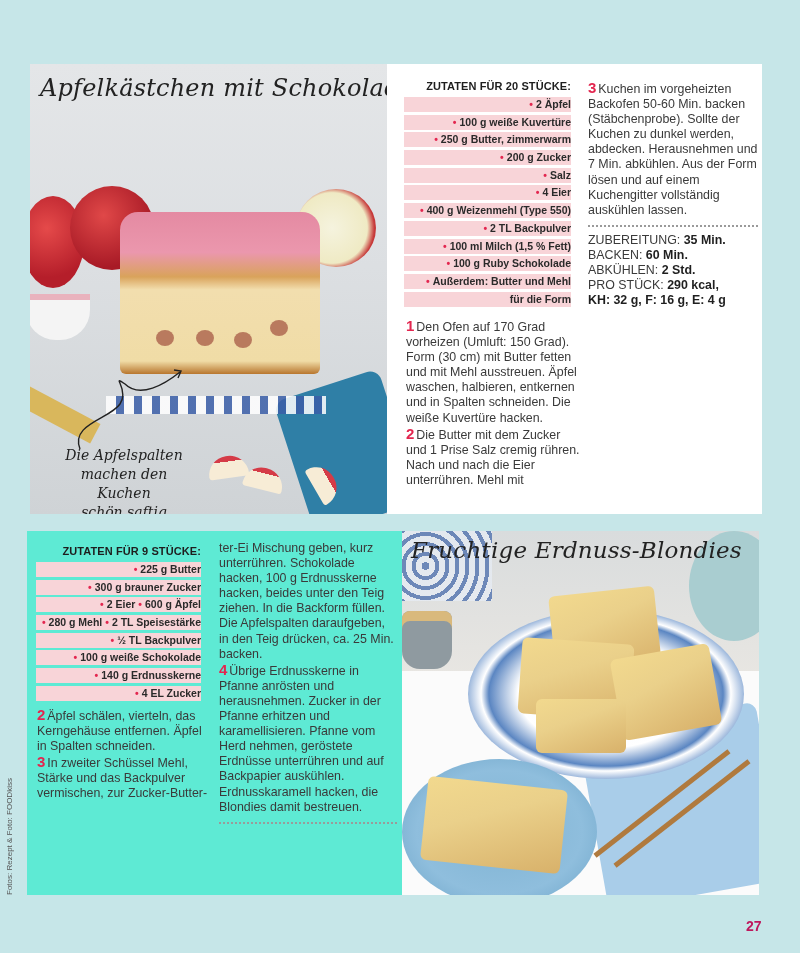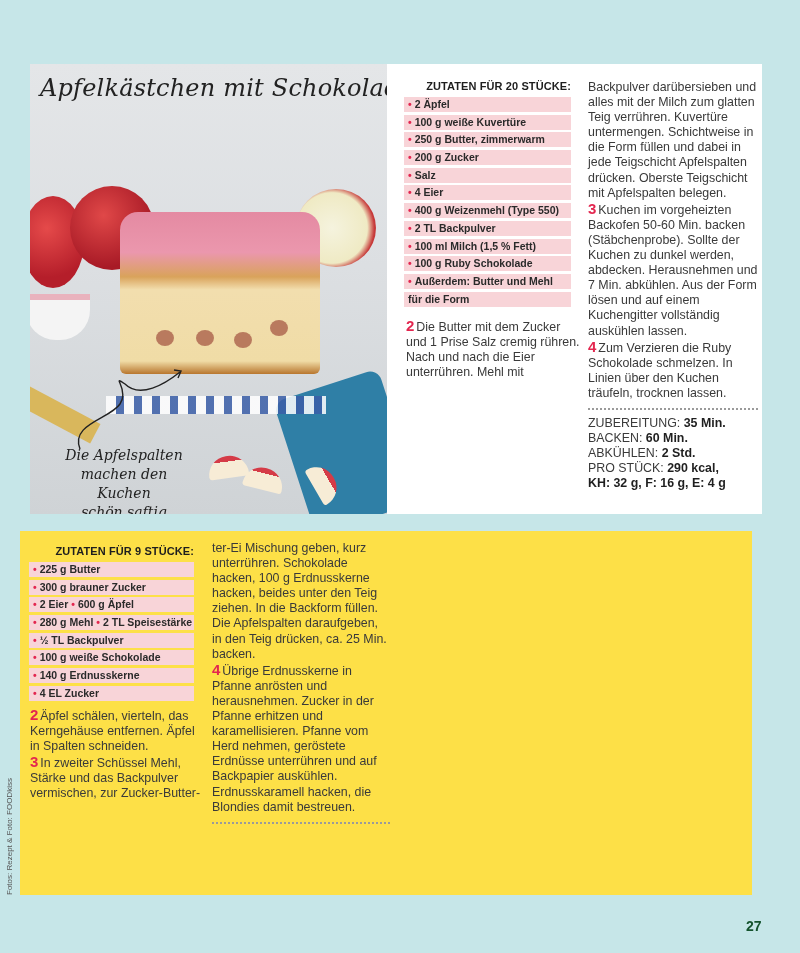--- a/index.html
+++ b/index.html
@@ -57,41 +57,41 @@
     font-size: 14px; line-height: 19px; text-align: center; color: #222;
   }
   .arrow-svg { position: absolute; left: 40px; top: 300px; }
 
   
   .ing-block { position: absolute; }
   .ing-heading {
     font-weight: bold; font-size: 11px; letter-spacing: 0.1px; color: #1e1e1e;
     margin-bottom: 5px; white-space: nowrap; text-align: right;
   }
-  .ing-list { list-style: none; }
+  .ing-list { list-style: none; text-align: right; }
   .ing-item {
     background: #f8d4d8;
     font-weight: bold; font-size: 10.5px; color: #2a2a2a;
     height: 15px; line-height: 15px; padding-left: 4px;
     margin-bottom: 2.7px; white-space: nowrap;
   }
   .ing-item .bullet { color: #e3264f; margin-right: 3px; }
 
   .steps {
     position: absolute; font-size: 12.4px; line-height: 15.1px; color: #3a3a3a;
   }
   .step-num { color: #e3264f; font-weight: bold; font-size: 15px; margin-right: 2px; }
   .dots { border-top: 2px dotted #9a9a9a; margin: 7px 0 6px 0; height: 0; }
   .meta { font-size: 12.4px; line-height: 15.1px; color: #3a3a3a; }
   .meta b { color: #1f1f1f; text-align: right; }
 
   
   .card-bottom {
-    position: absolute; left: 20px; top: 531px; width: 732px; height: 364px;
-    background: #fde047;
+    position: absolute; left: 27px; top: 531px; width: 732px; height: 364px;
+    background: #5eead4;
   }
   .photo-bottom {
     position: absolute; left: 375px; top: 0; width: 357px; height: 364px;
     background: linear-gradient(180deg, #d9dcdd 0%, #e8e6e2 40%, #f2f1ee 100%);
     overflow: hidden;
   }
   .photo-bottom .recipe-title { left: 9px; top: 6px; font-size: 23px; }
   .vase { position: absolute; left: -5px; top: 0; width: 95px; height: 70px; background: repeating-radial-gradient(circle at 30% 50%, #3d63a8 0 4px, #e7edf6 4px 10px); opacity: .7; }
   .teapot { position: absolute; right: -20px; top: 0; width: 90px; height: 110px; border-radius: 50%; background: #a9cdd0; }
   .nut-bowl { position: absolute; left: 0; top: 80px; width: 50px; height: 58px; border-radius: 8px 8px 18px 18px; background: #8f9aa0; box-shadow: inset 0 10px 0 #d9b97c; }
@@ -105,21 +105,21 @@
   .napkin { position: absolute; left: 190px; top: 185px; width: 180px; height: 180px; background: #a9cde9; transform: rotate(-10deg); border-radius: 10px; }
   .fork { position: absolute; left: 175px; top: 270px; width: 170px; height: 5px; background: #b07a3e; transform: rotate(-38deg); }
   .fork.f2 { left: 195px; top: 280px; }
 
   .credits {
     position: absolute; left: 5px; top: 895px;
     transform: rotate(-90deg); transform-origin: left top;
     font-size: 8px; color: #555; white-space: nowrap;
   }
   .page-number {
-    position: absolute; left: 746px; top: 918px; font-weight: bold; font-size: 14px; color: #14532d; text-align: right;
+    position: absolute; left: 746px; top: 918px; font-weight: bold; font-size: 14px; color: #be185d; text-align: right;
   }
 </style>
 </head>
 <body>
 
 <div class="page">
 
   <div class="card-top">
     <div class="photo-top">
       <div class="apple a1"></div>
@@ -162,27 +162,26 @@
         <li class="ing-item"><span class="bullet">•</span><span>400 g Weizenmehl (Type 550)</span></li>
         <li class="ing-item"><span class="bullet">•</span><span>2 TL Backpulver</span></li>
         <li class="ing-item"><span class="bullet">•</span><span>100 ml Milch (1,5 % Fett)</span></li>
         <li class="ing-item"><span class="bullet">•</span><span>100 g Ruby Schokolade</span></li>
         <li class="ing-item"><span class="bullet">•</span><span>Außerdem: Butter und Mehl</span></li>
         <li class="ing-item"><span>für die Form</span></li>
       </ul>
     </div>
 
     <div class="steps" style="left:376px;top:254px;width:174px;">
+      <div><span class="step-num">1</span><span>Den Ofen auf 170 Grad vorheizen (Umluft: 150 Grad). Form (30 cm) mit Butter fetten und mit Mehl ausstreuen. Äpfel waschen, halbieren, entkernen und in Spalten schneiden. Die weiße Kuvertüre hacken.</span></div>
       <div style="height:61px;overflow:hidden;"><span class="step-num">2</span><span>Die Butter mit dem Zucker und 1 Prise Salz cremig rühren. Nach und nach die Eier unterrühren. Mehl mit Backpulver darübersieben und alles mit der Milch zum glatten Teig verrühren. Kuvertüre untermengen. Schichtweise in die Form füllen und dabei in jede Teigschicht Apfelspalten drücken. Oberste Teigschicht mit Apfelspalten belegen.</span></div>
     </div>
 
     <div class="steps" style="left:558px;top:16px;width:170px;">
-      <div>Backpulver darübersieben und alles mit der Milch zum glatten Teig verrühren. Kuvertüre untermengen. Schichtweise in die Form füllen und dabei in jede Teigschicht Apfelspalten drücken. Oberste Teigschicht mit Apfelspalten belegen.</div>
       <div><span class="step-num">3</span><span>Kuchen im vorgeheizten Backofen 50-60 Min. backen (Stäbchenprobe). Sollte der Kuchen zu dunkel werden, abdecken. Herausnehmen und 7 Min. abkühlen. Aus der Form lösen und auf einem Kuchengitter vollständig auskühlen lassen.</span></div>
-      <div><span class="step-num">4</span><span>Zum Verzieren die Ruby Schokolade schmelzen. In Linien über den Kuchen träufeln, trocknen lassen.</span></div>
       <div class="dots"></div>
       <div class="meta">
         <div><span>ZUBEREITUNG: </span><b>35 Min.</b></div>
         <div><span>BACKEN: </span><b>60 Min.</b></div>
         <div><span>ABKÜHLEN: </span><b>2 Std.</b></div>
         <div><span>PRO STÜCK: </span><b>290 kcal,</b></div>
         <div><b>KH: 32 g, F: 16 g, E: 4 g</b></div>
       </div>
     </div>
   </div>
@@ -207,17 +206,34 @@
       <div><span class="step-num">2</span><span>Äpfel schälen, vierteln, das Kerngehäuse entfernen. Äpfel in Spalten schneiden.</span></div>
       <div style="height:46px;overflow:hidden;"><span class="step-num">3</span><span>In zweiter Schüssel Mehl, Stärke und das Backpulver vermischen, zur Zucker-Butter-Ei Mischung geben, kurz unterrühren. Schokolade hacken, 100 g Erdnusskerne hacken, beides unter den Teig ziehen. In die Backform füllen. Die Apfelspalten daraufgeben, in den Teig drücken, ca. 25 Min. backen.</span></div>
     </div>
 
     <div class="steps" style="left:192px;top:10px;width:178px;">
       <div>ter-Ei Mischung geben, kurz unterrühren. Schokolade hacken, 100 g Erdnusskerne hacken, beides unter den Teig ziehen. In die Backform füllen. Die Apfelspalten daraufgeben, in den Teig drücken, ca. 25 Min. backen.</div>
       <div><span class="step-num">4</span><span>Übrige Erdnusskerne in Pfanne anrösten und herausnehmen. Zucker in der Pfanne erhitzen und karamellisieren. Pfanne vom Herd nehmen, geröstete Erdnüsse unterrühren und auf Backpapier auskühlen. Erdnusskaramell hacken, die Blondies damit bestreuen.</span></div>
       <div class="dots"></div>
     </div>
 
+    <div class="photo-bottom">
+      <div class="vase"></div>
+      <div class="teapot"></div>
+      <div class="nut-bowl"></div>
+      <div class="tray"></div>
+      <div class="napkin"></div>
+      <div class="cake-stand"></div>
+      <div class="blondie" style="left:150px;top:60px;width:106px;height:80px;transform:rotate(-6deg);"></div>
+      <div class="blondie" style="left:118px;top:110px;width:112px;height:76px;transform:rotate(4deg);"></div>
+      <div class="blondie" style="left:214px;top:120px;width:100px;height:82px;transform:rotate(-10deg);"></div>
+      <div class="blondie" style="left:134px;top:168px;width:90px;height:54px;"></div>
+      <div class="small-plate"></div>
+      <div class="blondie" style="left:22px;top:252px;width:140px;height:84px;transform:rotate(6deg);"></div>
+      <div class="fork"></div>
+      <div class="fork f2"></div>
+      <div class="recipe-title">Fruchtige Erdnuss-Blondies</div>
+    </div>
   </div>
 
   <div class="credits">Fotos: Rezept &amp; Foto: FOODkiss</div>
   <div class="page-number">27</div>
 </div>
 
 </body></html>

